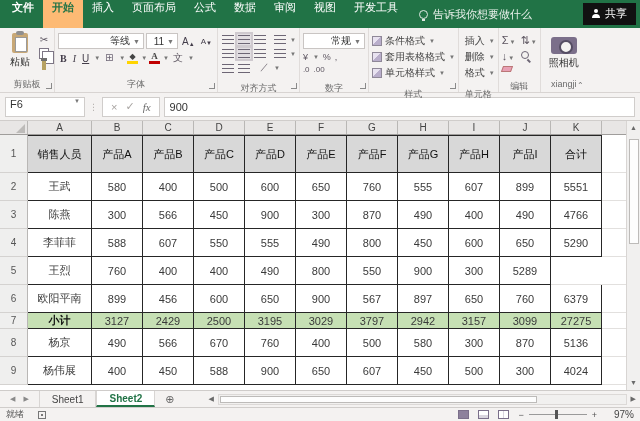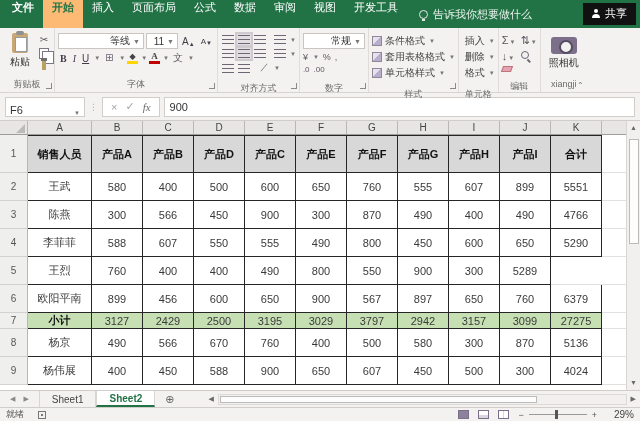--- a/index.html
+++ b/index.html
@@ -68,40 +68,40 @@
   .mag { width:8px; height:8px; border:1.5px solid #6d6675; border-radius:50%; position:relative; }
   .mag::after { content:""; position:absolute; right:-3px; bottom:-3px; width:4px; height:1.5px; background:#6d6675; transform:rotate(45deg); }
   .eraser { width:10px; height:6px; background:#e8a0b4; border:1px solid #b77; transform:skewX(-20deg); }
   .camera { width:26px; height:17px; background:#7b6f8a; border-radius:3px; position:relative; margin-top:4px; }
   .camera::after { content:""; position:absolute; left:8px; top:3px; width:10px; height:10px; border-radius:50%; background:#f4f2f1; border:2px solid #554d63; }
   .collapse { position:absolute; right:3px; bottom:2px; color:#777; font-size:8px; }
 
   
   .formulabar { height:28px; background:#f4f2f1; border-bottom:1px solid #d0cdcb; display:flex; align-items:center; padding:3px 5px; gap:4px; flex-shrink:0; }
   .namebox { width:80px; height:20px; background:#fff; border:1px solid #d0cdcb; font-size:11px; color:#333;
-    display:flex; align-items:flex-end; justify-content:space-between; padding:0 4px; }
+    display:flex; align-items:flex-start; justify-content:space-between; padding:0 4px; }
   .vdots { color:#b5b1ae; font-size:9px; letter-spacing:0; }
   .fbtns { display:flex; align-items:center; gap:8px; background:#fff; border:1px solid #d0cdcb; height:20px; padding:0 8px; color:#a7a3a0; font-size:11px; }
   .fx { font-style:italic; font-family:"Liberation Serif",serif; color:#6a6a6a; }
   .formula-input { flex:1; height:20px; background:#fff; border:1px solid #d0cdcb; font-size:11px; color:#333; display:flex; align-items:center; padding:0 5px; }
 
   
   .grid-wrap { flex:1; display:flex; overflow:hidden; background:#fff; }
   .grid-main { flex:1; overflow:hidden; }
   .colhead-row { display:flex; height:14px; background:#e8e6e5; border-bottom:1px solid #9f9d9b; }
   .corner { width:28px; border-right:1px solid #b9b7b5; position:relative; }
   .corner::after { content:""; position:absolute; right:2px; bottom:1px; border-left:9px solid transparent; border-bottom:9px solid #bdbbb9; }
   .colhead { font-size:10px; color:#444; text-align:center; line-height:14px; border-right:1px solid #b9b7b5; }
   .row { display:flex; }
   .gutter { width:28px; flex-shrink:0; background:#efefee; border-right:1px solid #b9b7b5; border-bottom:1px solid #d4d2d0;
     font-size:10px; color:#555; display:flex; align-items:center; justify-content:center; }
   .cell { border-right:1px solid #262626; border-bottom:1px solid #262626; font-size:11px; color:#3a3a3a;
     display:flex; align-items:center; justify-content:center; overflow:hidden; white-space:nowrap; }
   .row .cell:first-of-type { border-left:1px solid #262626; }
-  .r-header .cell { background:#d8d8d8; font-weight:bold; color:#111; border-top:1px solid #262626; }
+  .r-header .cell { background:#d8d8d8; font-weight:normal; color:#111; border-top:1px solid #262626; }
   .r-subtotal .cell { background:#c6e0b4; }
   .r-subtotal .cell.namecell { font-weight:bold; color:#111; }
   .c-a { width:64px; flex-shrink:0; }
   .c-std { width:51px; flex-shrink:0; }
   .sliver { flex:1; border-bottom:1px solid #e2e0de; }
   .r-header { height:38px; }
   .r-data { height:28px; }
   .r-partial { height:28px; }
 
   .vscroll { width:14px; background:#f1f0ef; border-left:1px solid #d8d5d3; display:flex; flex-direction:column; align-items:center; flex-shrink:0; }
@@ -387,22 +387,22 @@
           <div class="colhead" style="width: 51px;">J</div>
           <div class="colhead" style="width: 51px;">K</div>
           <div class="colhead" style="flex: 1 1 0%; border-right: none;"></div>
         </div>
       <div id="grid-rows">
           <div class="row r-header">
             <div class="gutter">1</div>
             <div class="cell c-a namecell">销售人员</div>
             <div class="cell c-std">产品A</div>
             <div class="cell c-std">产品B</div>
+            <div class="cell c-std">产品C</div>
             <div class="cell c-std">产品D</div>
-            <div class="cell c-std">产品C</div>
             <div class="cell c-std">产品E</div>
             <div class="cell c-std">产品F</div>
             <div class="cell c-std">产品G</div>
             <div class="cell c-std">产品H</div>
             <div class="cell c-std">产品I</div>
             <div class="cell c-std">合计</div>
             <div class="sliver"></div>
           </div>
           <div class="row r-data">
             <div class="gutter">2</div>
@@ -559,16 +559,16 @@
       <span class="view-icon active"></span>
       <span class="view-icon pl"></span>
       <span class="view-icon pb"></span>
       <div class="zoomer">
         <span>−</span>
         <div class="ztrack">
             <div class="zthumb"></div>
           </div>
         <span>+</span>
       </div>
-      <span class="zpct">29%</span>
+      <span class="zpct">97%</span>
     </div>
   </div>
 </div>
 
 </body></html>

